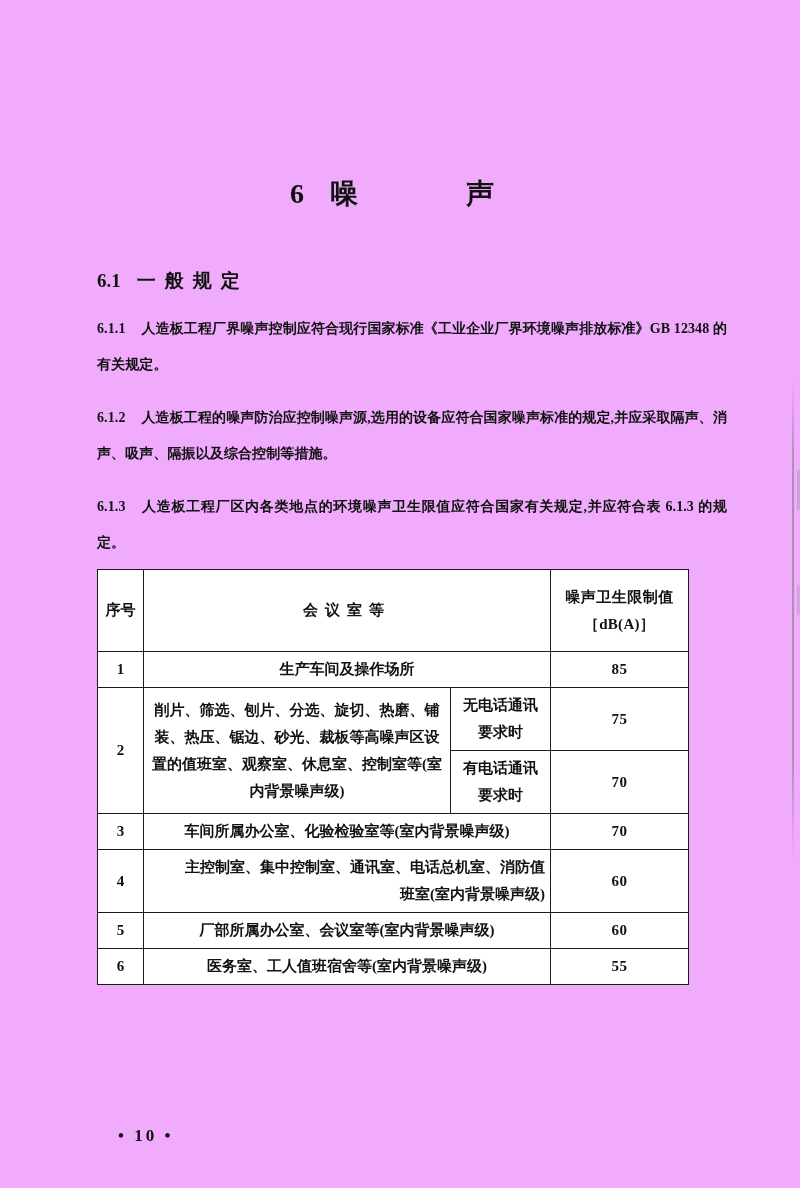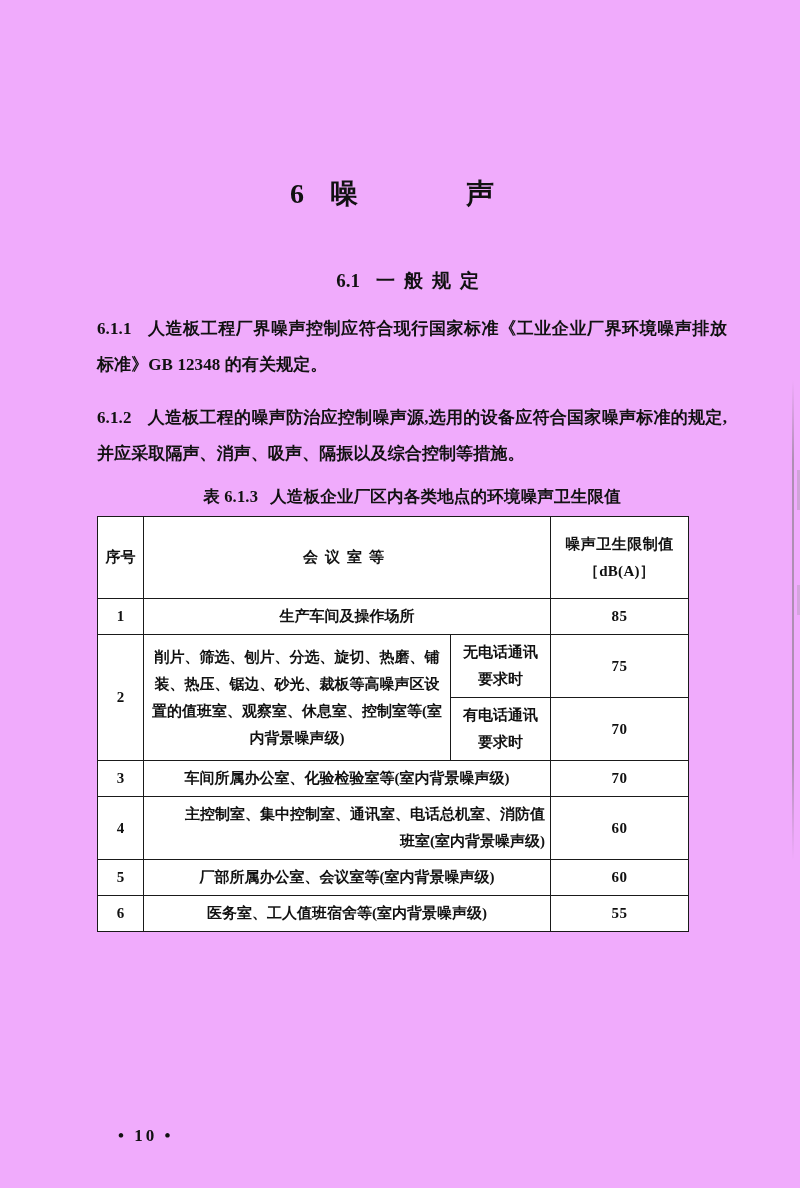--- a/index.html
+++ b/index.html
@@ -68,29 +68,28 @@
     font-family: "Liberation Serif", "DejaVu Serif", serif;
   }
   h1.chapter .num { margin-right: 26px; }
   h1.chapter .word1 { letter-spacing: 40px; }
 
   h2.section {
     margin: 0;
     padding-top: 55px;
     font-size: 19px;
     font-weight: bold;
-    text-align: center;
   }
   h2.section .snum { margin-right: 16px; }
   h2.section .stext { letter-spacing: 9px; }
 
   p.clause {
     margin: 0;
     padding-top: 17px;
-    font-size: 17px;
+    font-size: 14px;
     font-weight: bold;
     line-height: 36px;
     text-align: justify;
     text-justify: inter-ideograph;
     letter-spacing: 0.1px;
   }
   p.clause .cnum { margin-right: 16px; }
 
   .table-caption {
     margin: 0;
@@ -178,24 +177,24 @@
     </h2>
 
     <p class="clause">
       <span class="cnum">6.1.1</span><span>人造板工程厂界噪声控制应符合现行国家标准《工业企业厂界环境噪声排放标准》GB 12348 的有关规定。</span>
     </p>
 
     <p class="clause">
       <span class="cnum">6.1.2</span><span>人造板工程的噪声防治应控制噪声源,选用的设备应符合国家噪声标准的规定,并应采取隔声、消声、吸声、隔振以及综合控制等措施。</span>
     </p>
 
-
-    <p class="table-caption">
-      <span class="tnum">表 6.1.3</span><span>人造板企业厂区内各类地点的环境噪声卫生限值</span>
+    <p class="clause">
+      <span class="cnum">6.1.3</span><span>人造板工程厂区内各类地点的环境噪声卫生限值应符合国家有关规定,并应符合表 6.1.3 的规定。</span>
     </p>
+
 
     <table class="noise">
       <colgroup>
         <col class="col-no">
         <col class="col-cat">
         <col class="col-sub">
         <col class="col-val">
       </colgroup>
       <thead>
         <tr>

